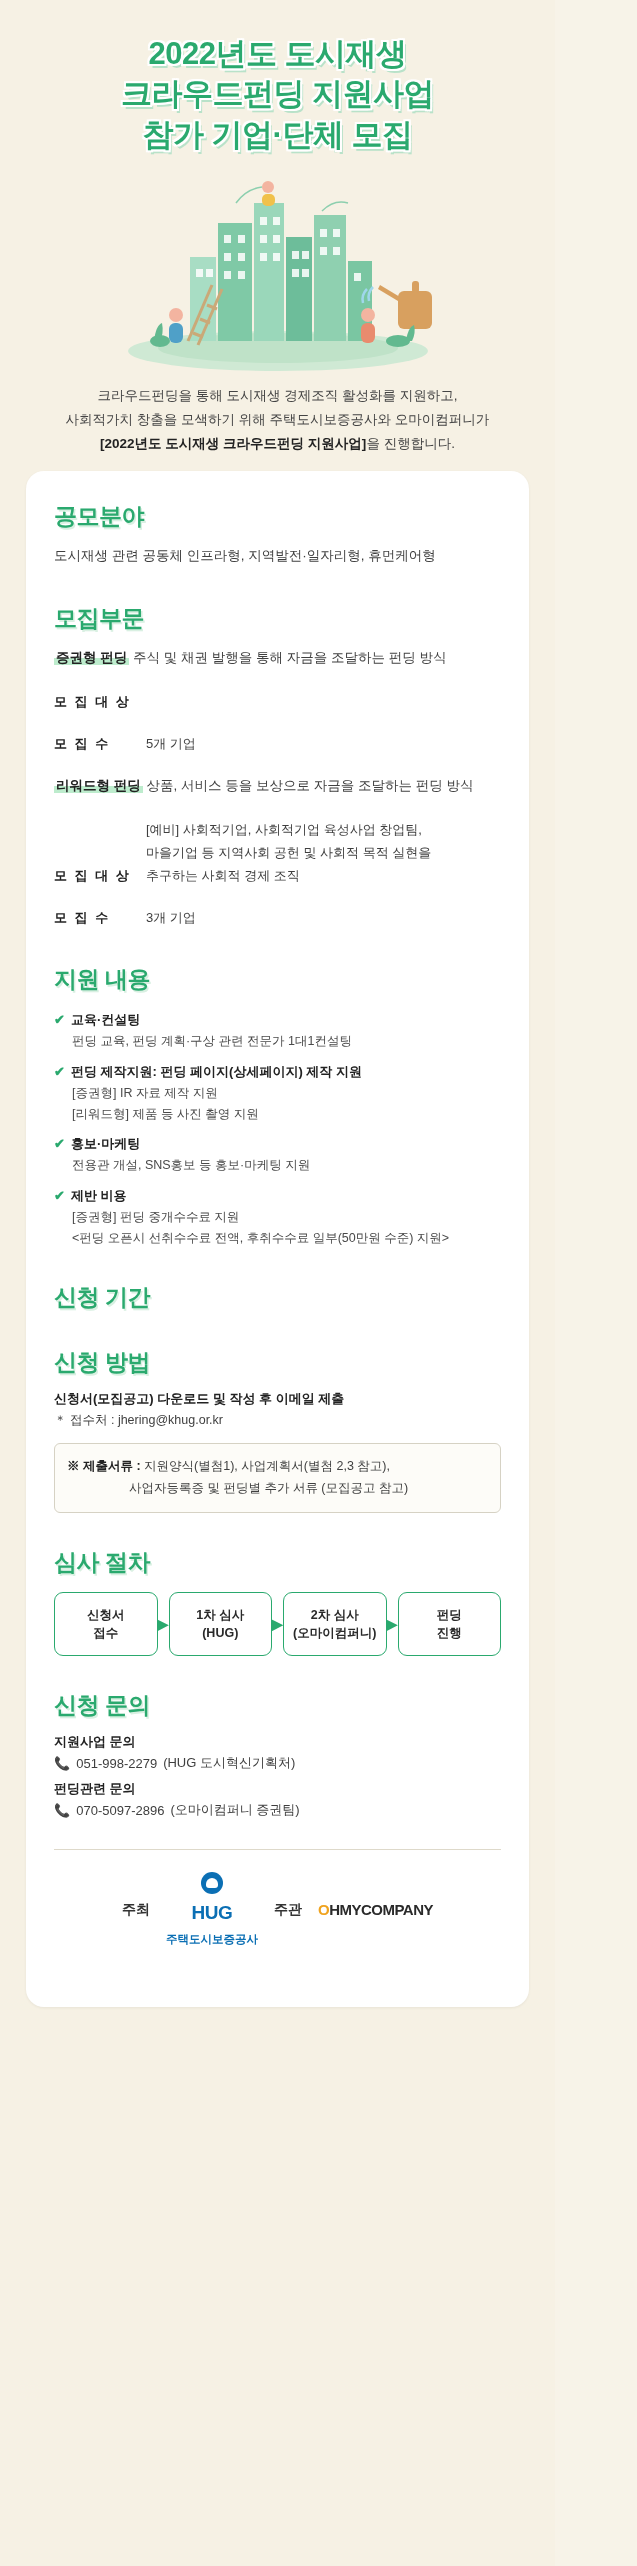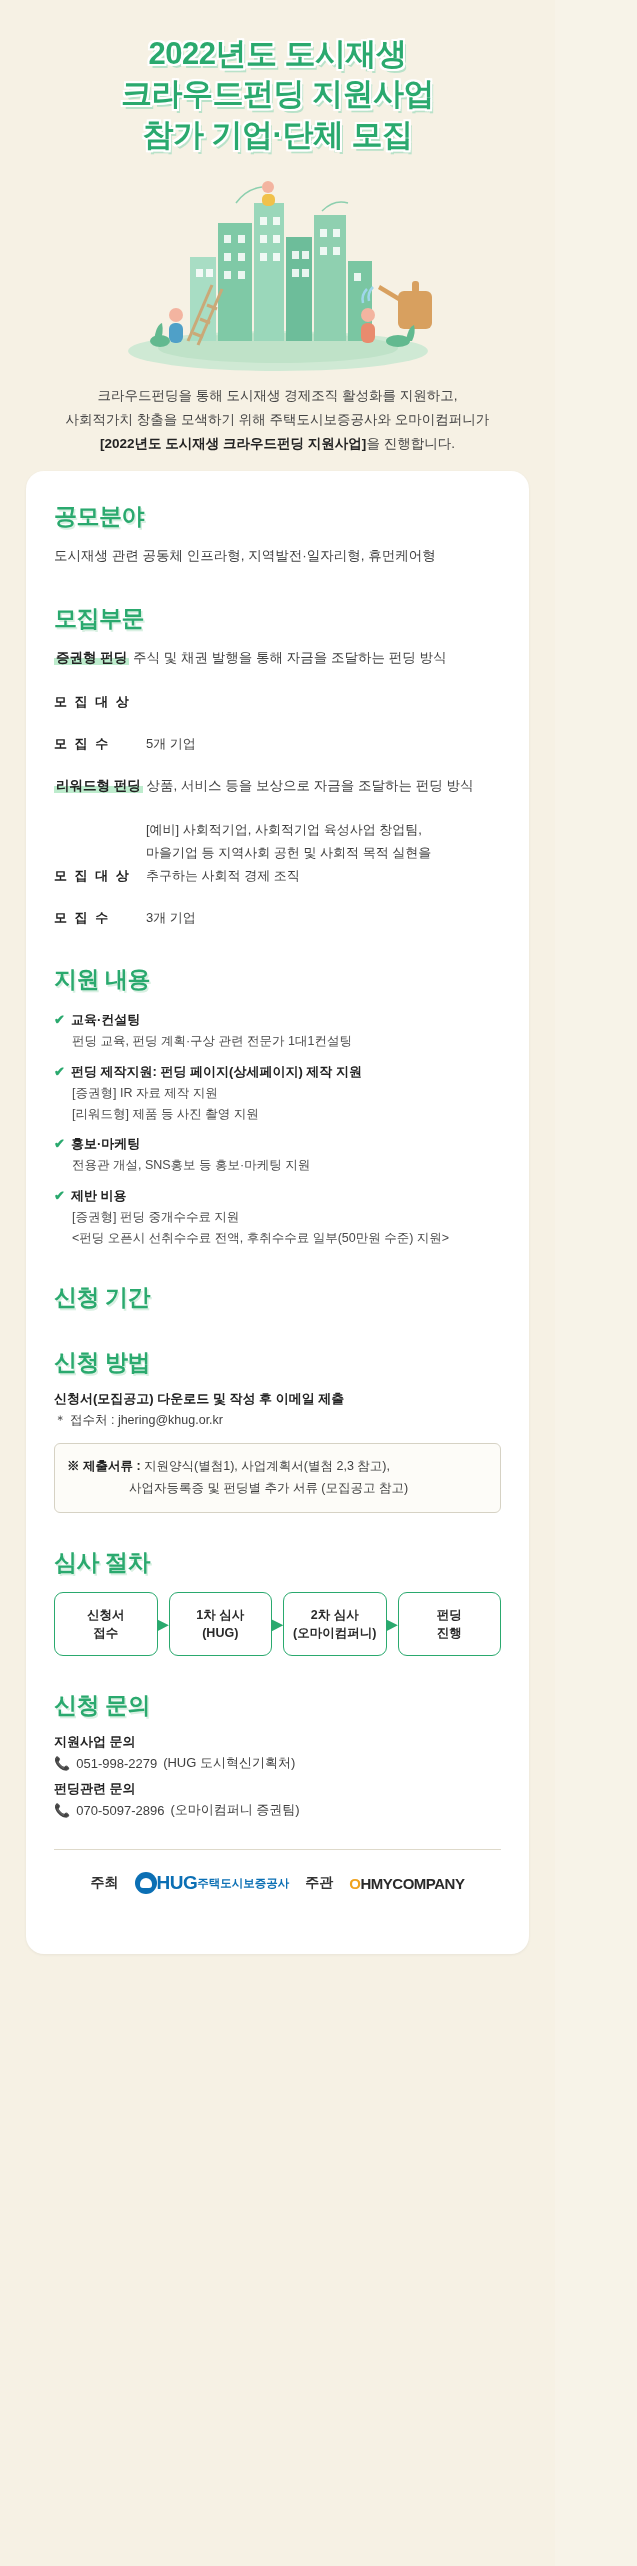--- a/index.html
+++ b/index.html
@@ -176,21 +176,21 @@
     margin-top: 30px;
     border-top: 1px solid #ded9ca;
     padding: 22px 0 26px;
     display: flex;
     align-items: center;
     justify-content: center;
     gap: 16px;
     flex-wrap: wrap;
   }
   .f-lbl { font-size: 14px; font-weight: bold; color: #333; }
-  .hug-logo { display: flex; align-items: center; gap: 0; }
+  .hug-logo { display: flex; align-items: center; gap: 8px; flex-direction: column; }
   .hug-mark {
     width: 22px; height: 22px; border-radius: 50%;
     background: #0b6fb4; position: relative;
   }
   .hug-mark::after{
     content:""; position:absolute; left:5px; top:6px;
     width:12px; height:10px; border-radius:6px 6px 3px 3px; background:#fff;
   }
   .hug-text { font-size: 19px; font-weight: bold; color: #0b6fb4; letter-spacing: -0.5px;}
   .hug-sub { font-size: 11.5px; color: #0b6fb4; font-weight: bold; }

